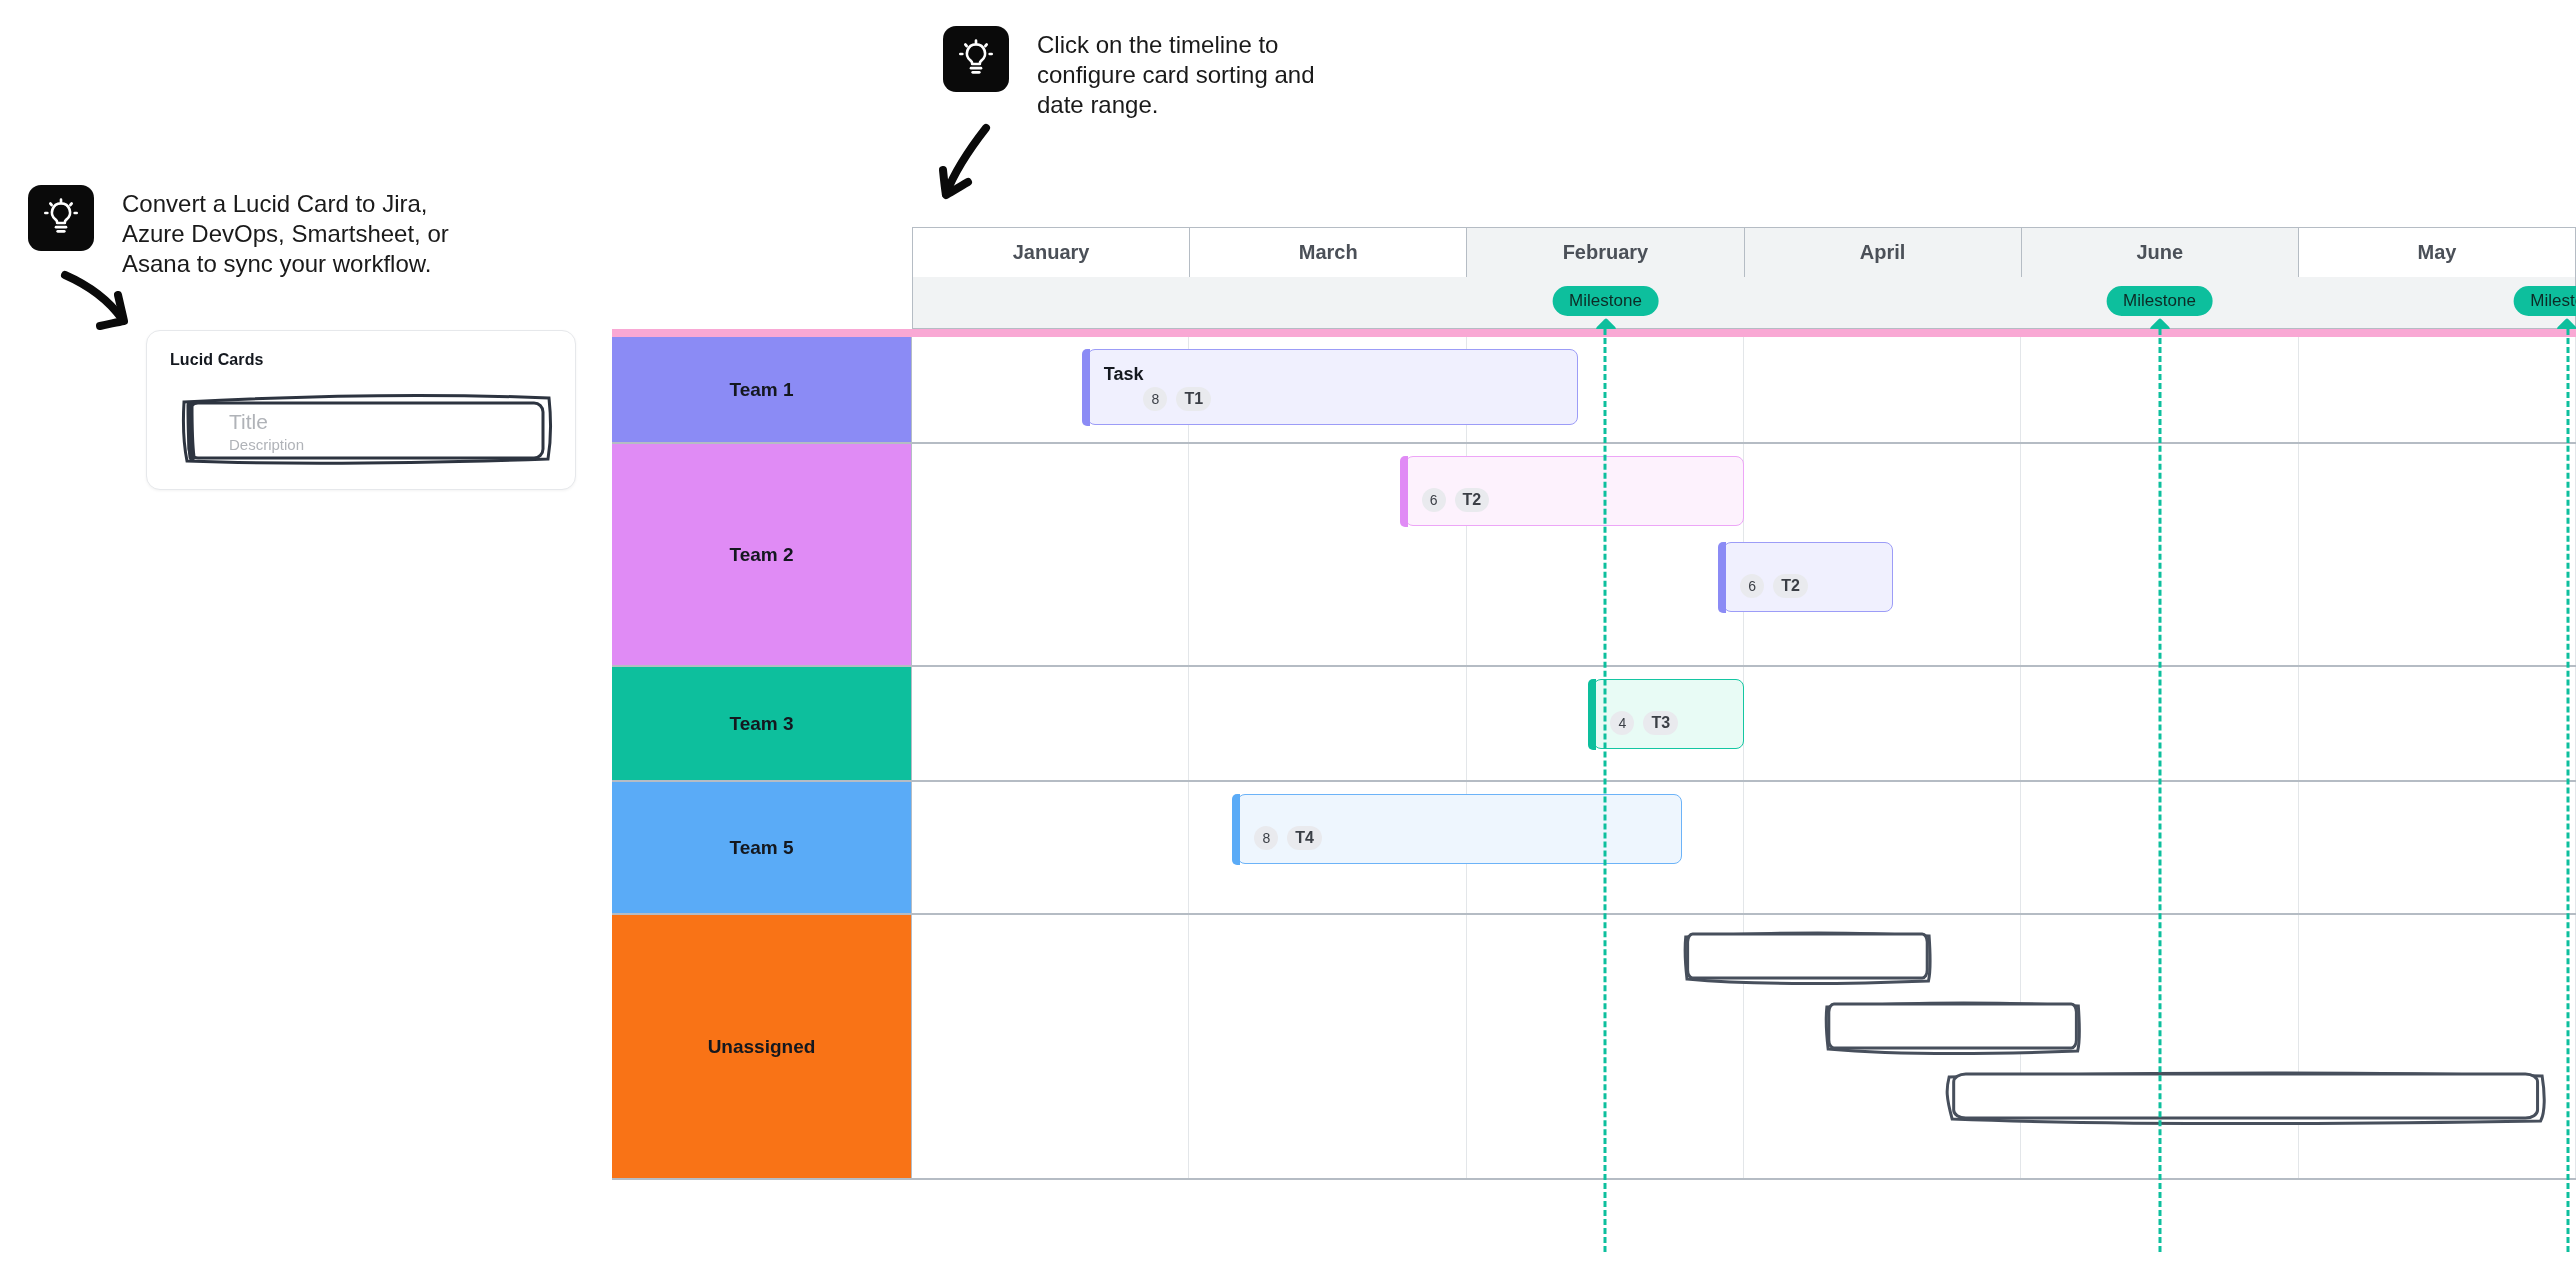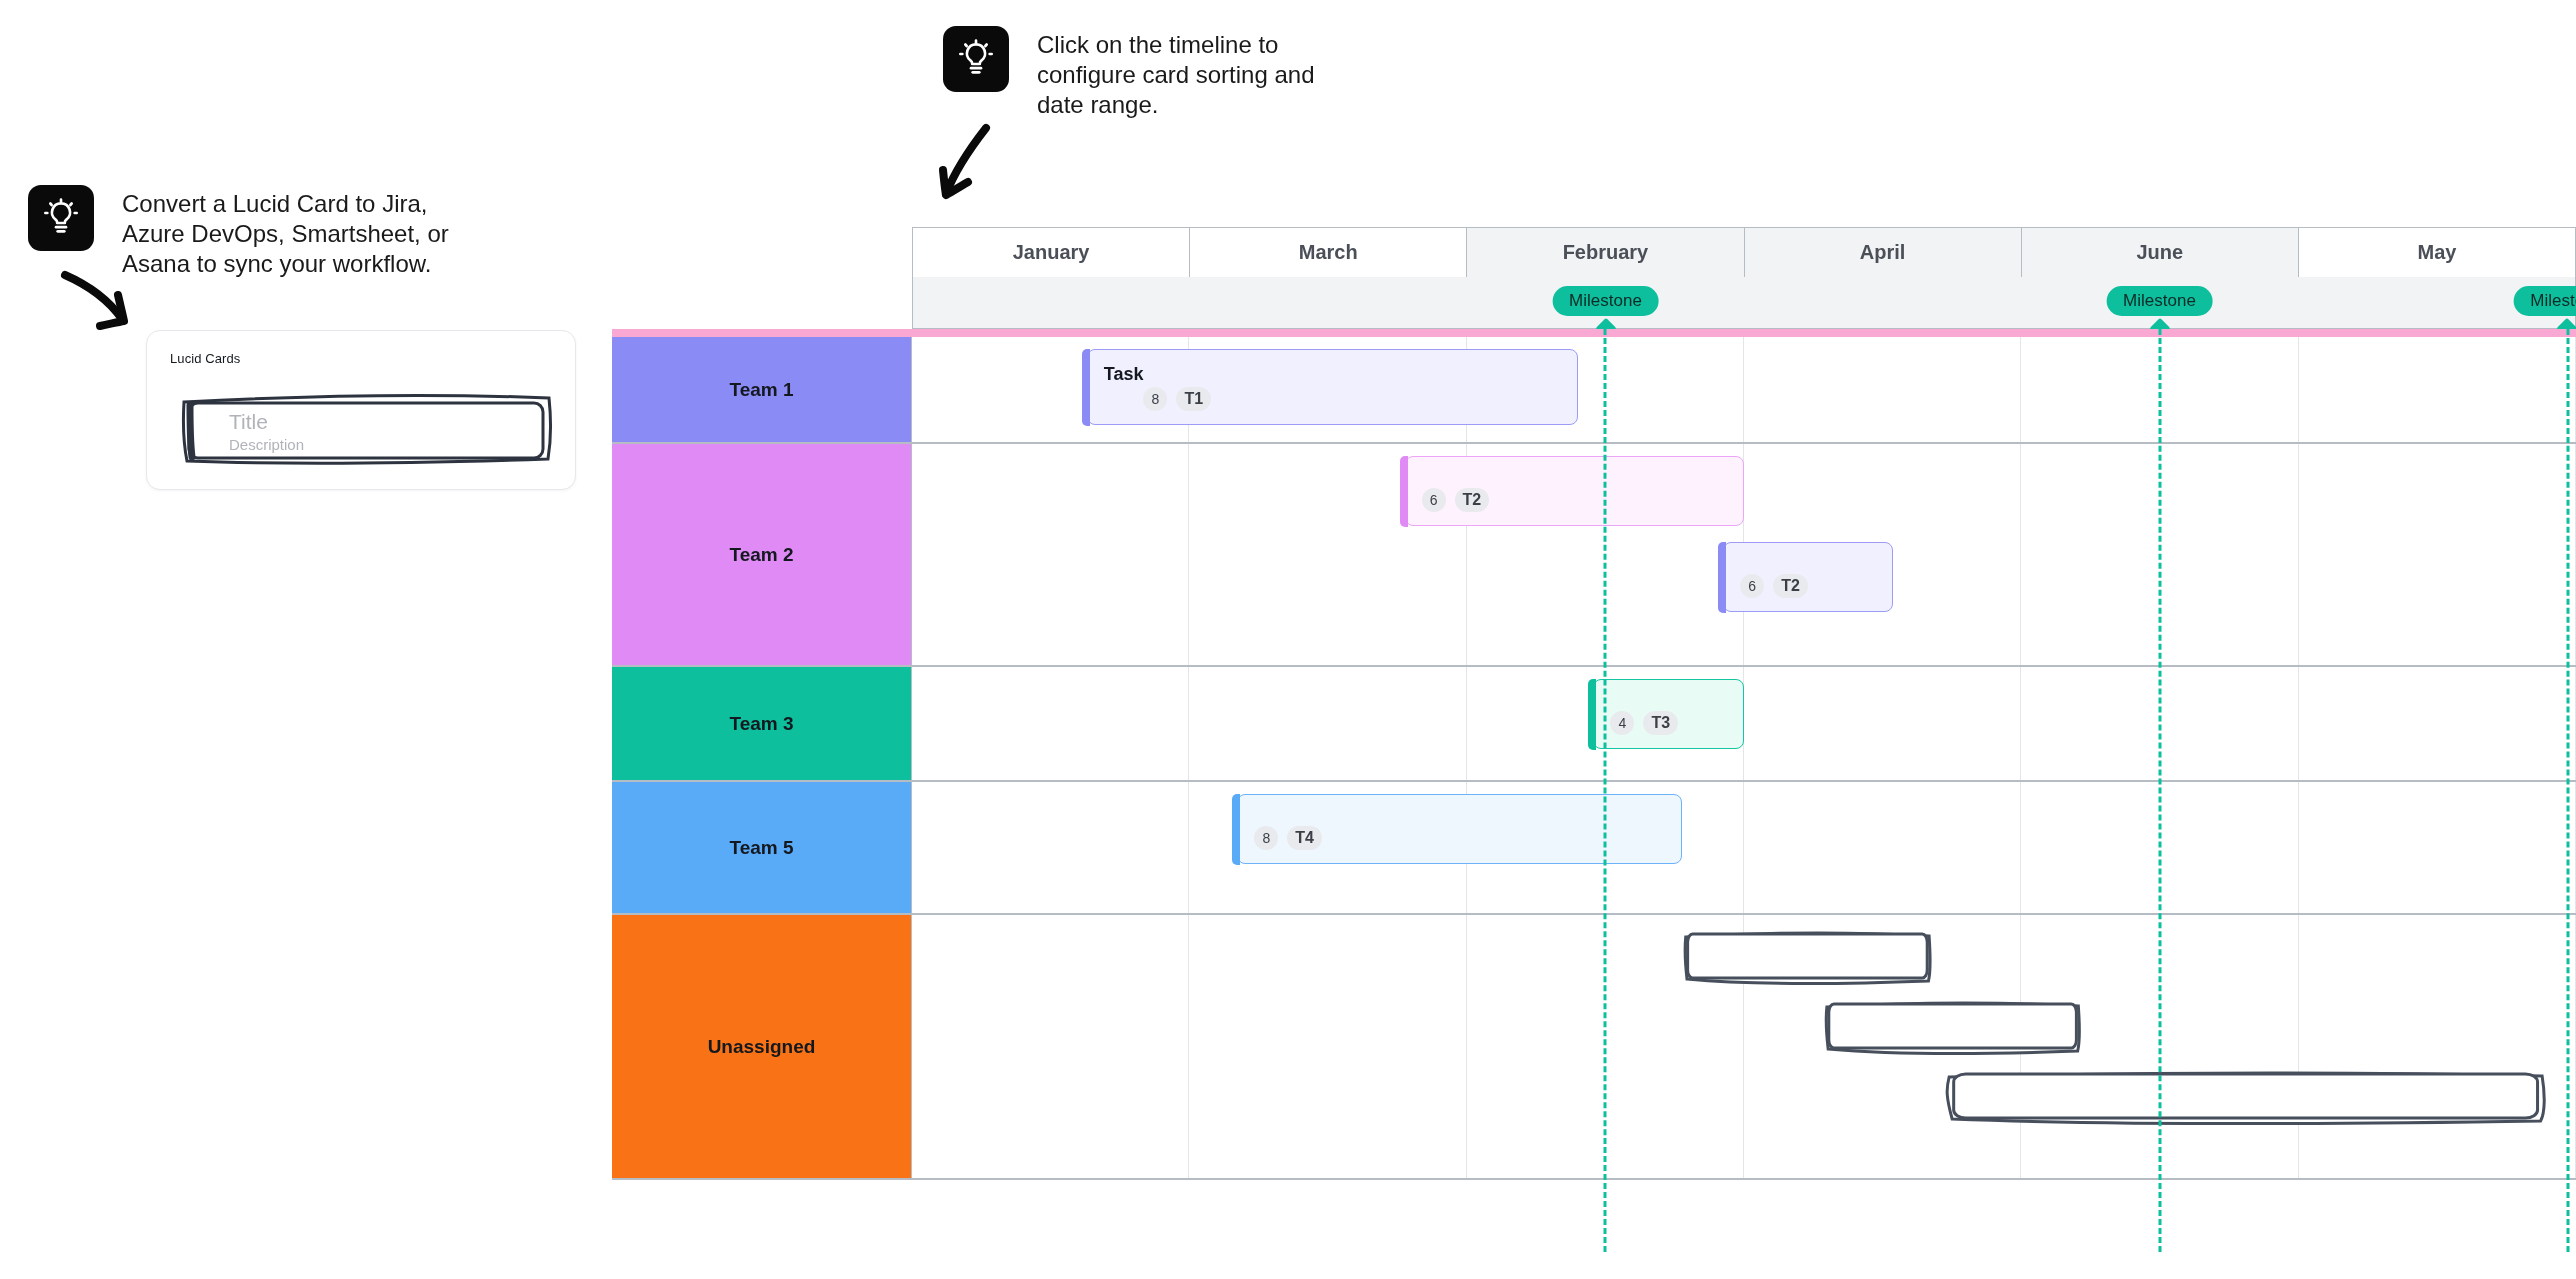--- a/index.html
+++ b/index.html
@@ -32,21 +32,21 @@
     position: absolute;
     left: 146px; top: 330px;
     width: 430px; height: 160px;
     background: #ffffff;
     border: 1.5px solid #e6e8eb;
     border-radius: 14px;
     box-shadow: 0 1px 3px rgba(0,0,0,.05);
   }
   .cards-panel-title {
     position: absolute; left: 23px; top: 20px;
-    font-size: 13px; font-weight: normal; color: #14181f;
+    font-size: 16px; font-weight: bold; color: #14181f;
     letter-spacing: 0.1px;
   }
   .sketch-card {
     position: absolute; left: 30px; top: 58px;
     width: 378px; height: 78px;
   }
   .sketch-card svg { display: block; }
   .sketch-card-text { position: absolute; left: 52px; top: 21px; }
   .sketch-title { font-size: 21px; color: #b0b3b8; line-height: 24px; }
   .sketch-desc { font-size: 15px; color: #b0b3b8; line-height: 19px; margin-top: 1px; }

